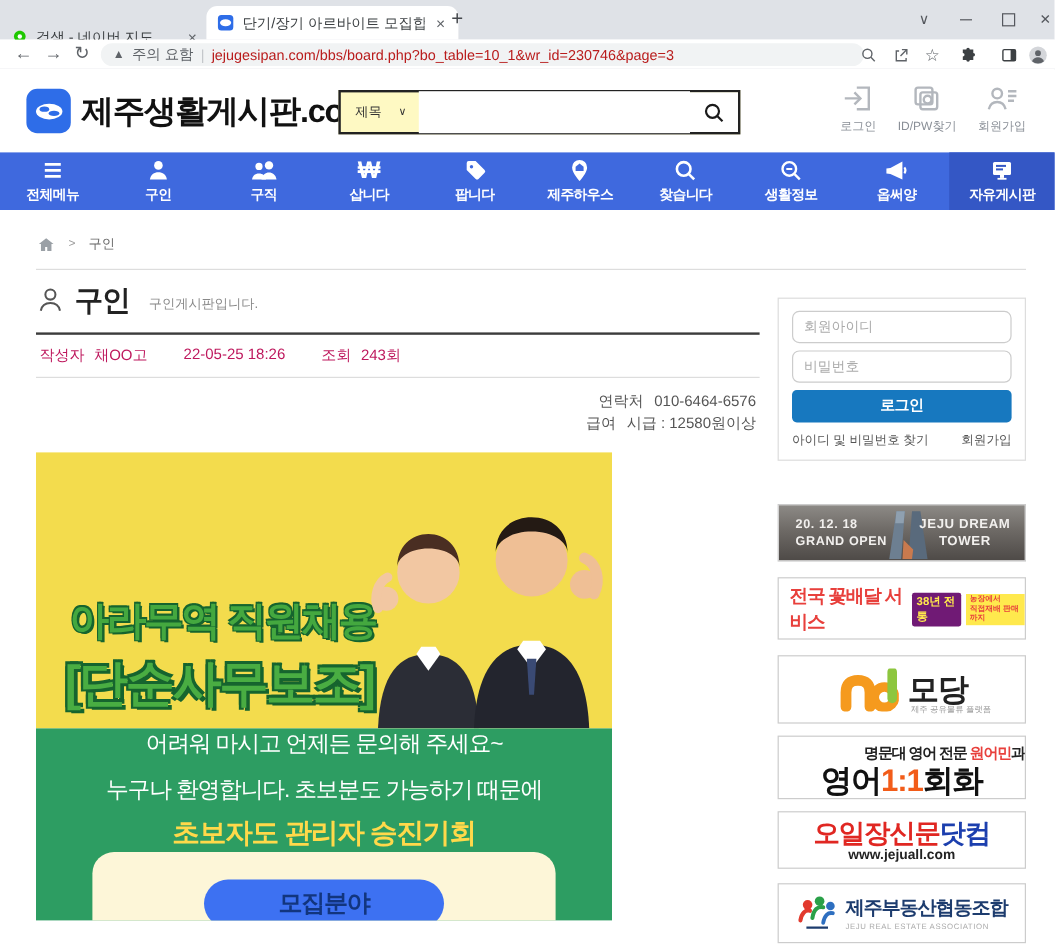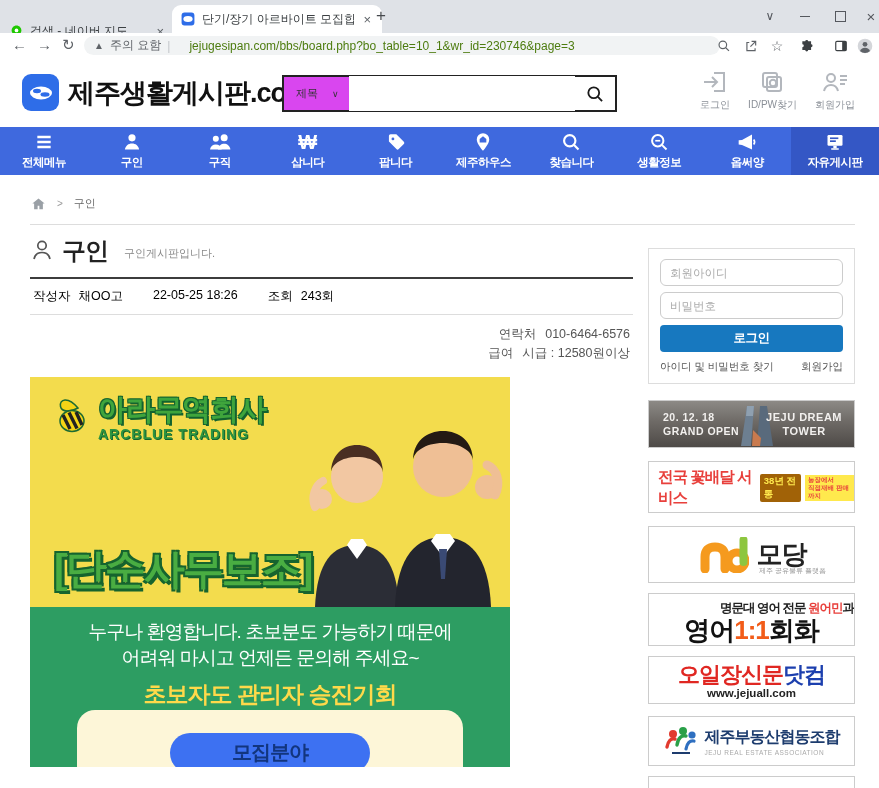--- a/index.html
+++ b/index.html
@@ -24,31 +24,31 @@
   .wc-close{left:863px;width:16px;font-size:15px;}
 
   .addrbar{position:absolute;left:0;top:33px;width:879px;height:24px;background:#fff;border-bottom:1px solid #d8dbdf;}
   .nav-glyphs{position:absolute;top:36px;color:#5f6368;font-size:15px;line-height:18px;}
   .g-back{left:12px;} .g-fwd{left:37px;} .g-reload{left:62px;}
   .omnibox{position:absolute;left:84px;top:36px;width:616px;height:19px;border-radius:10px;background:#f1f3f4;
            display:flex;align-items:center;gap:6px;padding:0 10px;font-size:12px;color:#3a3d42;}
   .warn-tri{color:#5f6368;font-size:10px;}
   .warn-text{color:#5f6368;text-align:right;}
   .omni-sep{color:#c3c6ca;}
-  .omni-url{white-space:nowrap;overflow:hidden;color:#4d7c0f;margin-left:13px;}
+  .omni-url{white-space:nowrap;overflow:hidden;color:#b91c1c;}
   .addr-ico{position:absolute;top:37px;width:18px;height:18px;display:flex;align-items:center;justify-content:center;}
   .ai-zoom{left:715px;} .ai-share{left:742px;} .ai-star{left:768px;color:#5f6368;font-size:14px;}
   .ai-ext{left:798px;} .ai-panel{left:832px;} .ai-avatar{left:856px;} .ai-dots{left:871px;color:#5f6368;font-size:13px;}
 
   
   .site-header{position:absolute;left:0;top:57px;width:879px;height:70px;background:#fff;}
   .logo{position:absolute;left:22px;top:17px;display:flex;align-items:center;gap:9px;cursor:pointer;}
   .logo-badge{width:37px;height:37px;border-radius:9px;background:#2e6de8;display:flex;align-items:center;justify-content:center;}
   .logo-text{font-size:27px;font-weight:bold;color:#111;letter-spacing:-1px;}
-  .searchbox{position:absolute;left:282px;top:18px;width:331px;height:33px;border:2px solid #222;background:#d946ef;
+  .searchbox{position:absolute;left:282px;top:18px;width:331px;height:33px;border:2px solid #222;background:#fef9c3;
              display:flex;align-items:center;}
   .search-cat{display:flex;align-items:center;gap:14px;font-size:11px;color:#333;padding:0 10px 0 12px;cursor:pointer;}
   .search-cat .chev{font-size:9px;color:#333;}
   .search-input{flex:1;border:none;outline:none;font-size:13px;height:100%;min-width:0;}
   .search-btn{width:40px;height:100%;display:flex;align-items:center;justify-content:center;background:#fff;border:none;cursor:pointer;}
   .hdr-links{position:absolute;right:24px;top:13px;display:flex;gap:18px;}
   .hdr-link{display:flex;flex-direction:column;align-items:center;gap:4px;cursor:pointer;}
   .hdr-link .lbl{font-size:10px;color:#8a8f97;}
 
   
@@ -63,21 +63,21 @@
   .bc-sep{color:#999;font-size:10px;}
   .bc-line{position:absolute;left:30px;top:224px;width:825px;border-top:1px solid #ddd;}
   .board-head{position:absolute;left:30px;top:237px;display:flex;align-items:flex-end;gap:8px;}
   .board-title{font-size:24px;font-weight:bold;color:#222;letter-spacing:-1px;line-height:24px;}
   .board-sub{font-size:11px;color:#888;padding:0 0 2px 8px;}
 
   
   .main-col{position:absolute;left:30px;top:277px;width:603px;border-top:2px solid #3c3c3c;}
   .post-title-row{margin-top:18px;border-top:1px solid #ddd;border-bottom:1px solid #ddd;padding:8px 3px;}
   .post-title{font-size:13.5px;font-weight:bold;color:#333;letter-spacing:-.5px;}
-  .post-meta-row{border-bottom:1px solid #ddd;padding:9px 3px;font-size:12.5px;color:#000000;display:flex;gap:8px;}
+  .post-meta-row{border-bottom:1px solid #ddd;padding:9px 3px;font-size:12.5px;color:#be185d;display:flex;gap:8px;}
   .post-meta-row .gap{width:14px;}
   .post-info{padding:10px 3px 8px;font-size:12.5px;color:#555;line-height:1.55;}
   .post-info .row{display:flex;gap:9px;justify-content:flex-end;}
 
   
   .ad{margin-top:5px;width:480px;cursor:pointer;}
   .ad-yellow{position:relative;width:480px;height:230px;background:#f3dc4d;overflow:hidden;}
   .ad-logo-row{position:absolute;left:28px;top:17px;display:flex;align-items:flex-start;gap:6px;}
   .ad-company{font-size:29px;font-weight:bold;color:#3fa53c;letter-spacing:-1px;line-height:30px;
               text-shadow:-1px -1px 0 #14632f,1px -1px 0 #14632f,-1px 1px 0 #14632f,2px 2px 0 #14632f;}
@@ -101,31 +101,31 @@
   .login-box{border:1px solid #ddd;padding:10px 11px 9px;}
   .login-input{display:block;width:100%;box-sizing:border-box;height:27px;border:1px solid #ccc;border-radius:6px;
                padding:0 9px;font-size:11.5px;color:#333;margin-bottom:6px;outline:none;}
   .login-input::placeholder{color:#aaa;}
   .login-btn{width:100%;height:27px;background:#1778bf;color:#fff;border:none;border-radius:4px;
              font-size:12.5px;font-weight:bold;cursor:pointer;letter-spacing:-.5px;}
   .login-links{display:flex;justify-content:space-between;margin-top:8px;font-size:10.5px;color:#555;}
   .login-links span{cursor:pointer;}
 
   .banner{border:1px solid #ccc;background:#fff;overflow:hidden;position:relative;cursor:pointer;}
-  .b-dream{margin-top:16px;height:46px;background:linear-gradient(#8d8a86 0%,#6e6a66 45%,#4e4a47 100%);}
+  .b-dream{margin-top:36px;height:46px;background:linear-gradient(#8d8a86 0%,#6e6a66 45%,#4e4a47 100%);}
   .b-dream .dt-left{position:absolute;left:14px;top:9px;color:#f2f0ee;font-size:10.5px;font-weight:bold;
                     letter-spacing:.5px;line-height:14px;}
   .b-dream .dt-right{position:absolute;right:12px;top:9px;color:#f2f0ee;font-size:11px;font-weight:bold;
                      text-align:center;letter-spacing:.5px;line-height:14px;}
   .b-dream .towers{position:absolute;left:84px;top:3px;}
 
   .b-flower{margin-top:13px;height:52px;padding:5px 0 0 9px;box-sizing:border-box;}
   .fl-row1{display:flex;align-items:center;gap:4px;}
   .fl-main{font-size:15.5px;font-weight:bold;color:#e8403c;letter-spacing:-1px;}
-  .fl-badge{background:#a16207;color:#ffe94d;font-size:9.5px;font-weight:bold;padding:1px 4px;border-radius:2px;}
+  .fl-badge{background:#701a75;color:#ffe94d;font-size:9.5px;font-weight:bold;padding:1px 4px;border-radius:2px;}
   .fl-note{background:#ffe94d;color:#e8403c;font-size:6.5px;font-weight:bold;line-height:1.25;padding:1px 3px;}
   .fl-row2{margin-top:3px;font-size:19px;font-weight:bold;letter-spacing:-1px;}
 
   .b-modang{margin-top:13px;height:55px;display:flex;align-items:center;justify-content:center;gap:8px;}
   .md-name{font-size:26px;font-weight:bold;color:#222;letter-spacing:-1px;}
   .md-sub{position:absolute;right:28px;bottom:6px;font-size:7px;color:#999;}
 
   .b-english{margin-top:10px;height:53px;text-align:center;padding-top:6px;box-sizing:border-box;}
   .en-top{font-size:12.5px;font-weight:bold;color:#222;letter-spacing:-1px;text-align:right;}
   .en-top .red{color:#e8403c;}
@@ -387,53 +387,43 @@
         <span>010-6464-6576</span>
       </div>
       <div class="row">
         <span>급여</span>
         <span>시급 : 12580원이상</span>
       </div>
     </div>
 
     <div class="ad">
       <div class="ad-yellow">
-        <div class="ad-logo-row">
-          <svg width="34" height="40" viewBox="0 0 34 40">
-            <path d="M20 14C10 2 1 5 2.5 12.5 3.8 18.5 13 18 20 14z" fill="#f5d416" stroke="#1c6b33" stroke-width="1.5"></path>
-            <ellipse cx="14" cy="27" rx="12" ry="10.5" fill="#f5d416" stroke="#1c6b33" stroke-width="1.5"></ellipse>
-            <path d="M5 21l7 14M11 18.5l8 16M18 18l6 13" stroke="#222" stroke-width="3.4"></path>
-          </svg>
-          <div>
-            <div class="ad-company">아라무역회사</div>
-            <div class="ad-company-en">ARCBLUE TRADING</div>
-          </div>
-        </div>
+        <div class="ad-h1">아라무역 직원채용</div>
         <div class="ad-h2">[단순사무보조]</div>
         <svg class="ad-people" width="235" height="192" viewBox="0 0 235 192">
 
           <circle cx="82" cy="62" r="26" fill="#f2c7a2"></circle>
           <path d="M56 58c0-18 12-28 26-28s26 10 26 28c0-8-10-16-26-16s-26 8-26 16z" fill="#4a2e22"></path>
           <path d="M40 192c2-46 18-62 42-62s40 16 42 62z" fill="#2b2d36"></path>
           <path d="M72 130l10 14 10-14-4-6h-12z" fill="#fff"></path>
           <circle cx="47" cy="84" r="10" fill="#f2c7a2"></circle>
           <path d="M40 92c-4-10 0-22 8-26" fill="none" stroke="#f2c7a2" stroke-width="8" stroke-linecap="round"></path>
 
           <circle cx="168" cy="52" r="30" fill="#efbf95"></circle>
           <path d="M138 46c0-20 14-30 30-30s30 10 30 30c0-9-12-18-30-18s-30 9-30 18z" fill="#241a14"></path>
           <path d="M120 192c2-52 22-70 48-70s46 18 48 70z" fill="#23252e"></path>
           <path d="M156 126l12 16 12-16-5-7h-14z" fill="#fff"></path>
           <path d="M164 134h8l-2 30h-4z" fill="#3a4a74"></path>
           <circle cx="212" cy="72" r="12" fill="#efbf95"></circle>
           <path d="M220 80c6-12 2-26-8-30" fill="none" stroke="#efbf95" stroke-width="9" stroke-linecap="round"></path>
         </svg>
       </div>
       <div class="ad-green">
+        <div class="ad-line">어려워 마시고 언제든 문의해 주세요~</div>
         <div class="ad-line l1">누구나 환영합니다. 초보분도 가능하기 때문에</div>
-        <div class="ad-line">어려워 마시고 언제든 문의해 주세요~</div>
         <div class="ad-highlight">초보자도 관리자 승진기회</div>
         <div class="ad-cream">
           <button class="ad-btn">모집분야</button>
         </div>
       </div>
     </div>
   </div>
 
   <div class="sidebar">
     <div class="login-box">

